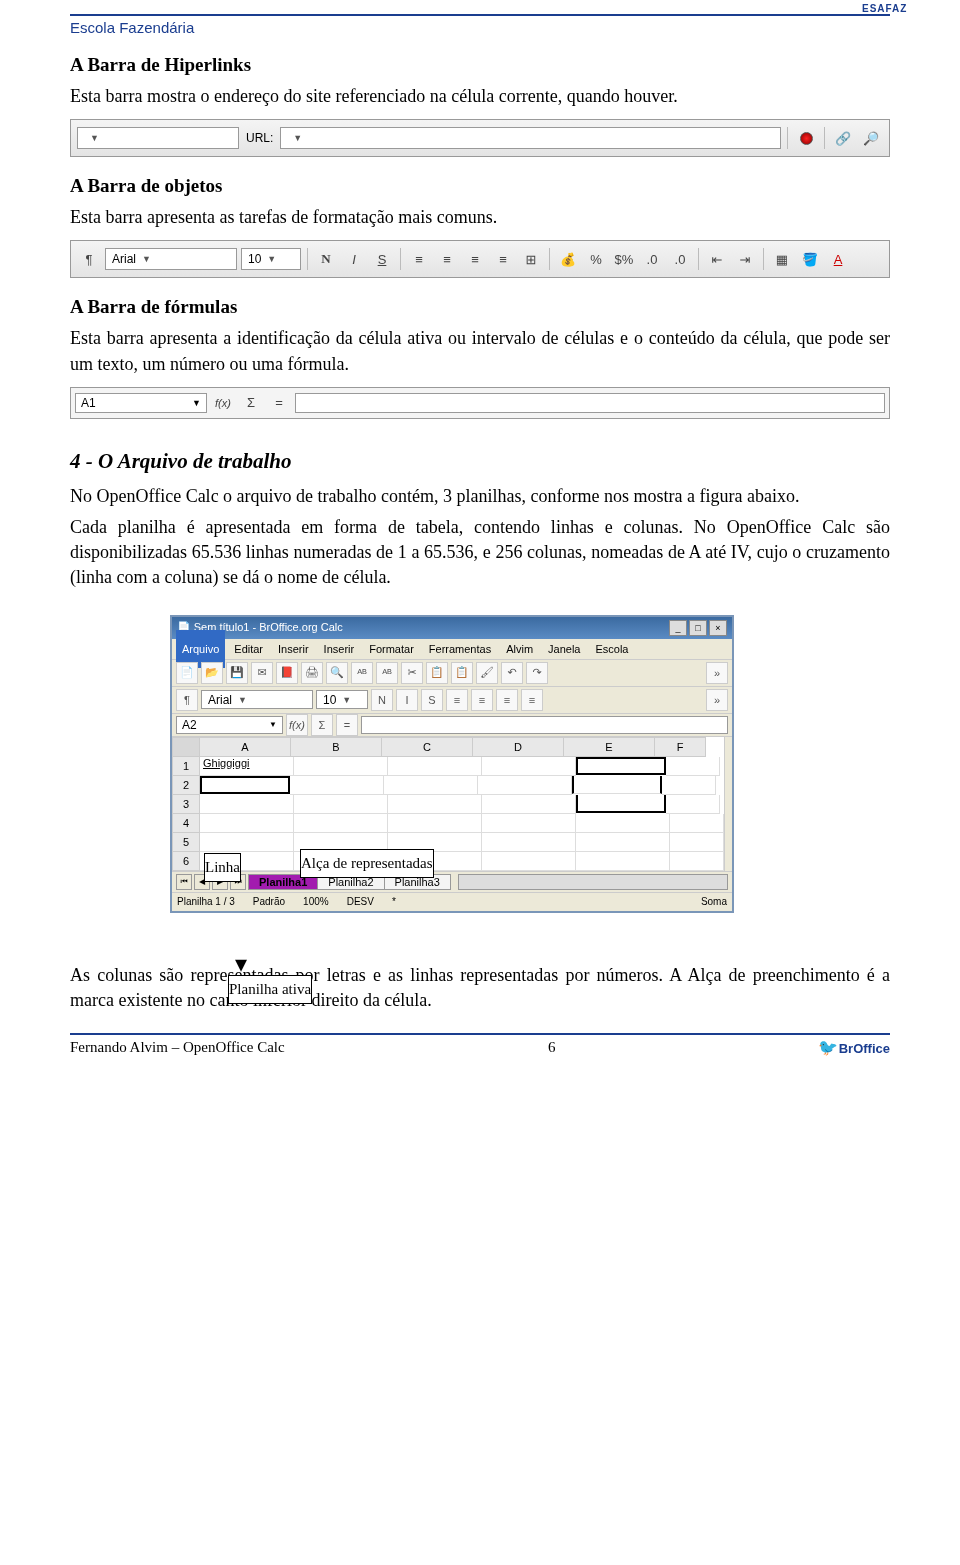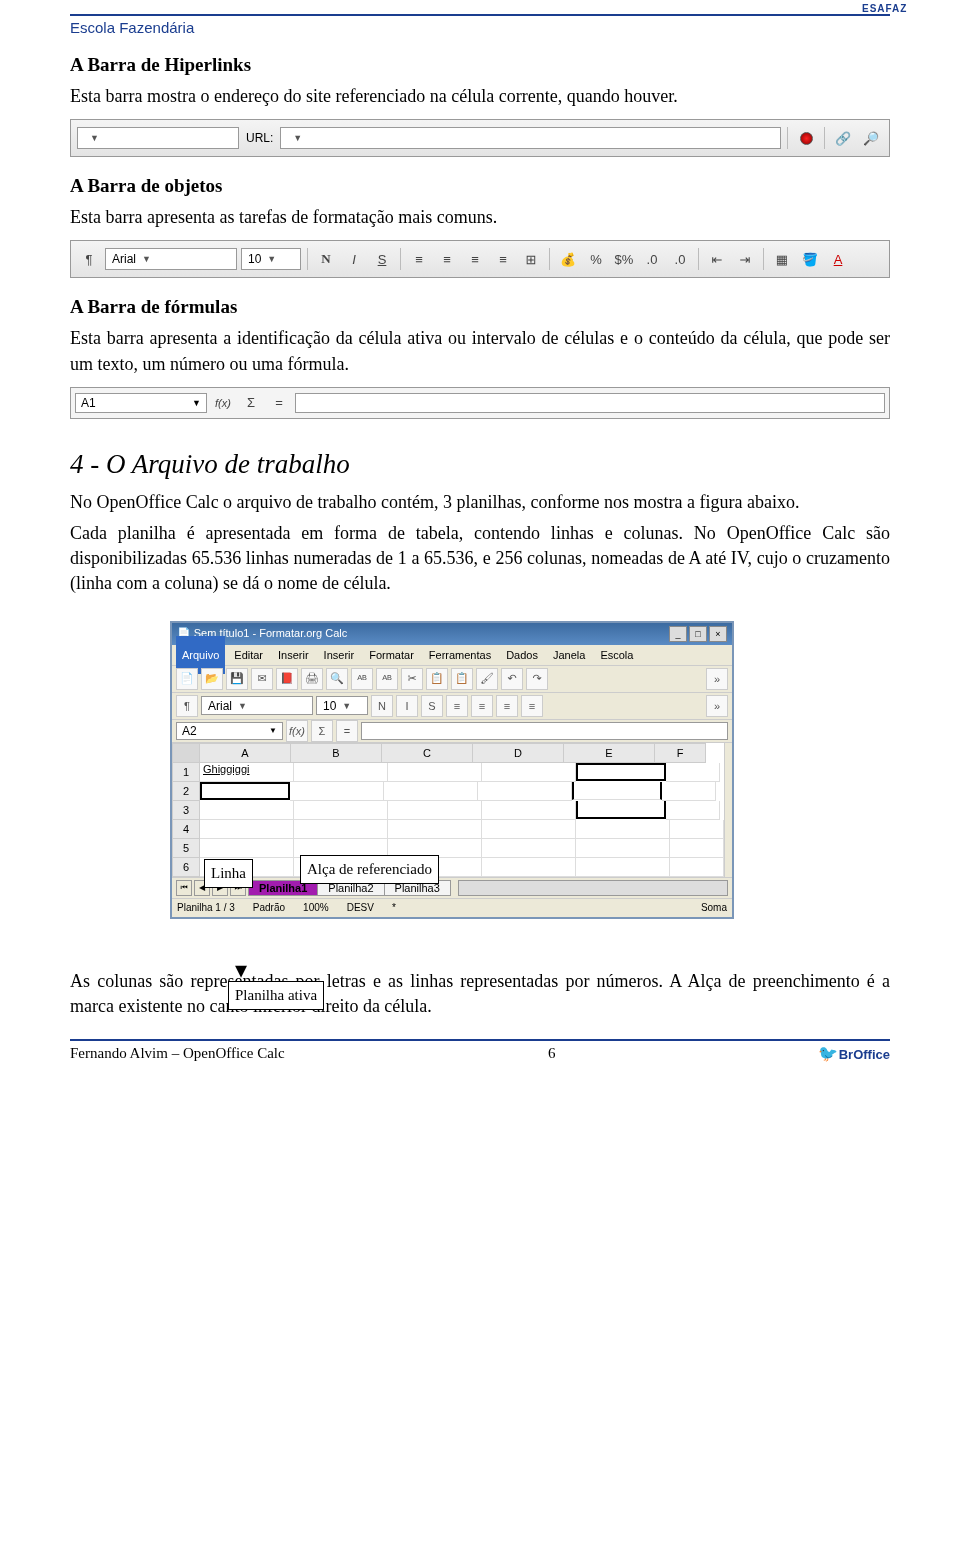--- a/index.html
+++ b/index.html
@@ -3,21 +3,21 @@
 <meta charset="utf-8">
 <style>
 body{margin:0;background:#fff;font-family:"Times New Roman",serif;color:#000;font-size:18px;width:960px;padding:0 70px 30px 70px;box-sizing:border-box}
 .hr{border-top:2.5px solid #1a3d8f;margin:0}
 .header-row{display:flex;justify-content:space-between;align-items:flex-start}
 .header-text{color:#1a3d8f;font-size:15px;font-family:Arial,sans-serif;margin-top:3px}
 .logo{width:68px;height:50px;position:relative;margin-top:-36px;margin-right:-40px}
 .logo-txt{position:absolute;bottom:0;font-size:10px;color:#1a3d8f;font-weight:bold;font-family:Arial;width:100%;letter-spacing:1px}
 h3.section-title{font-size:19px;font-weight:bold;margin:18px 0 8px}
 p{margin:6px 0;line-height:1.4;text-align:justify}
-.h4{font-size:27px;font-weight:normal;font-style:italic;margin:24px 0 10px}
+.h4{font-size:21px;font-weight:bold;font-style:italic;margin:24px 0 10px}
 .toolbar{border:1px solid #999;background:linear-gradient(#f4f4f4,#e4e4e4);height:32px;display:flex;align-items:center;padding:2px 6px;gap:4px;margin:10px 0 18px;font-family:Arial,sans-serif;font-size:12px}
 .sep{width:1px;height:22px;background:#bbb;margin:0 2px}
 .dd{background:#fff;border:1px solid #999;height:20px;display:flex;align-items:center;padding:0 4px 0 6px;font-size:12px}
 .dd .arr{margin-left:6px;font-size:9px;color:#555}
 .icon-btn{width:22px;height:22px;display:flex;align-items:center;justify-content:center;font-size:13px;color:#444;border:1px solid transparent}
 .icon-btn.b{font-weight:bold;font-family:"Times New Roman"}
 .icon-btn.i{font-style:italic}
 .icon-btn.s{text-decoration:underline}
 .urllbl{font-size:12px;margin:0 3px}
 .formula-bar{border:1px solid #999;background:#f4f4f4;height:26px;display:flex;align-items:center;padding:2px 4px;gap:4px;margin:10px 0 30px;font-family:Arial,sans-serif}
@@ -41,21 +41,21 @@
 .colrow div{height:18px;border:1px solid #ccc;border-left:none;display:flex;align-items:center;justify-content:center;font-size:11px;background:#e8e8e8}
 .colrow div:first-child{border-left:none}
 .cells{display:flex;flex-direction:column}
 .cellrow{display:flex}
 .cellrow div{height:18px;border-right:1px solid #ddd;border-bottom:1px solid #ddd;background:#fff;font-size:11px;padding-left:3px}
 .tabbar{background:#ece9d8;height:20px;display:flex;align-items:center;border-top:1px solid #ccc;padding:0 4px;gap:0}
 .tabbar .nav{width:14px;height:14px;border:1px solid #999;display:flex;align-items:center;justify-content:center;font-size:8px;margin-right:2px}
 .tab{padding:1px 10px;border:1px solid #999;background:#f4f4f4;font-size:11px;margin-right:-1px}
 .tab.active{background:#a21caf;font-weight:bold}
 .statusbar{background:#ece9d8;height:18px;display:flex;align-items:center;border-top:1px solid #ccc;font-size:10px;padding:0 5px;gap:18px}
-.annot-box{position:absolute;border:1px solid #000;background:#fff;font-family:"Times New Roman";font-size:15px;padding:5px 6px}
+.annot-box{position:absolute;border:1px solid #000;background:#fff;font-family:"Times New Roman";font-size:15px;padding:5px 0}
 .calc-wrap{position:relative;width:560px;margin-left:50px}
 .arrow{position:absolute;font-size:24px}
 .footer{margin-top:20px}
 .footer-text{display:flex;justify-content:space-between;align-items:center;margin-top:3px;font-size:15px}
 .br-logo{font-family:Arial;font-size:13px;font-weight:bold;color:#1a3d8f}
 .br-logo .bird{color:#0a7d2c;font-size:16px}
 .red-dot{width:11px;height:11px;border-radius:50%;background:radial-gradient(#ff2222,#880000);border:1px solid #555}
 .fontsel{width:120px}
 .sizedd{width:48px}
 </style>
@@ -146,35 +146,35 @@
   <div style="flex:1;height:18px;background:#fff;border:1px solid #999"></div>
 </div>
 
 <div class="h4">4 - O Arquivo de trabalho</div>
 <p>No OpenOffice Calc o arquivo de trabalho contém, 3 planilhas, conforme nos mostra a figura abaixo.</p>
 <p>Cada planilha é apresentada em forma de tabela, contendo linhas e colunas. No OpenOffice Calc são disponibilizadas 65.536 linhas numeradas de 1 a 65.536, e 256 colunas, nomeadas de A até IV, cujo o cruzamento (linha com a coluna) se dá o nome de célula.</p>
 
 <div class="calc-wrap">
 <div class="calc-window">
   <div class="titlebar">
-    <span><span>📄</span> <span>Sem título1 - Formatar.org Calc</span></span>
+    <span><span>📄</span> <span>Sem título1 - BrOffice.org Calc</span></span>
     <div class="btns">
       <div class="wb">_</div>
       <div class="wb">□</div>
       <div class="wb">×</div>
     </div>
   </div>
   <div class="menubar">
     <span class="active">Arquivo</span>
     <span>Editar</span>
     <span>Inserir</span>
     <span>Inserir</span>
     <span>Formatar</span>
     <span>Ferramentas</span>
-    <span>Dados</span>
+    <span>Alvim</span>
     <span>Janela</span>
     <span>Escola</span>
   </div>
   <div class="mini-toolbar">
     <div class="tb">📄</div>
     <div class="tb">📂</div>
     <div class="tb">💾</div>
     <div class="tb">✉</div>
     <div class="tb">📕</div>
     <div class="tb">🖨</div>
@@ -306,21 +306,21 @@
     <span>Planilha 1 / 3</span>
     <span>Padrão</span>
     <span>100%</span>
     <span>DESV</span>
     <span>*</span>
     <span style="margin-left:auto">Soma</span>
   </div>
 </div>
 
 <div class="annot-box" style="top:238px;left:84px">Linha</div>
-<div class="annot-box" style="top:234px;left:180px">Alça de referenciado</div>
+<div class="annot-box" style="top:234px;left:180px">Alça de representadas</div>
 <div class="annot-box" style="top:360px;left:108px">Planilha ativa</div>
 <div class="arrow" style="top:335px;left:115px">▾</div>
 </div>
 
 <p style="margin-top:50px">As colunas são representadas por letras e as linhas representadas por números. A Alça de preenchimento é a marca existente no canto inferior direito da célula.</p>
 
 <div class="footer">
   <div class="hr"></div>
   <div class="footer-text">
     <span>Fernando Alvim – OpenOffice Calc</span>

